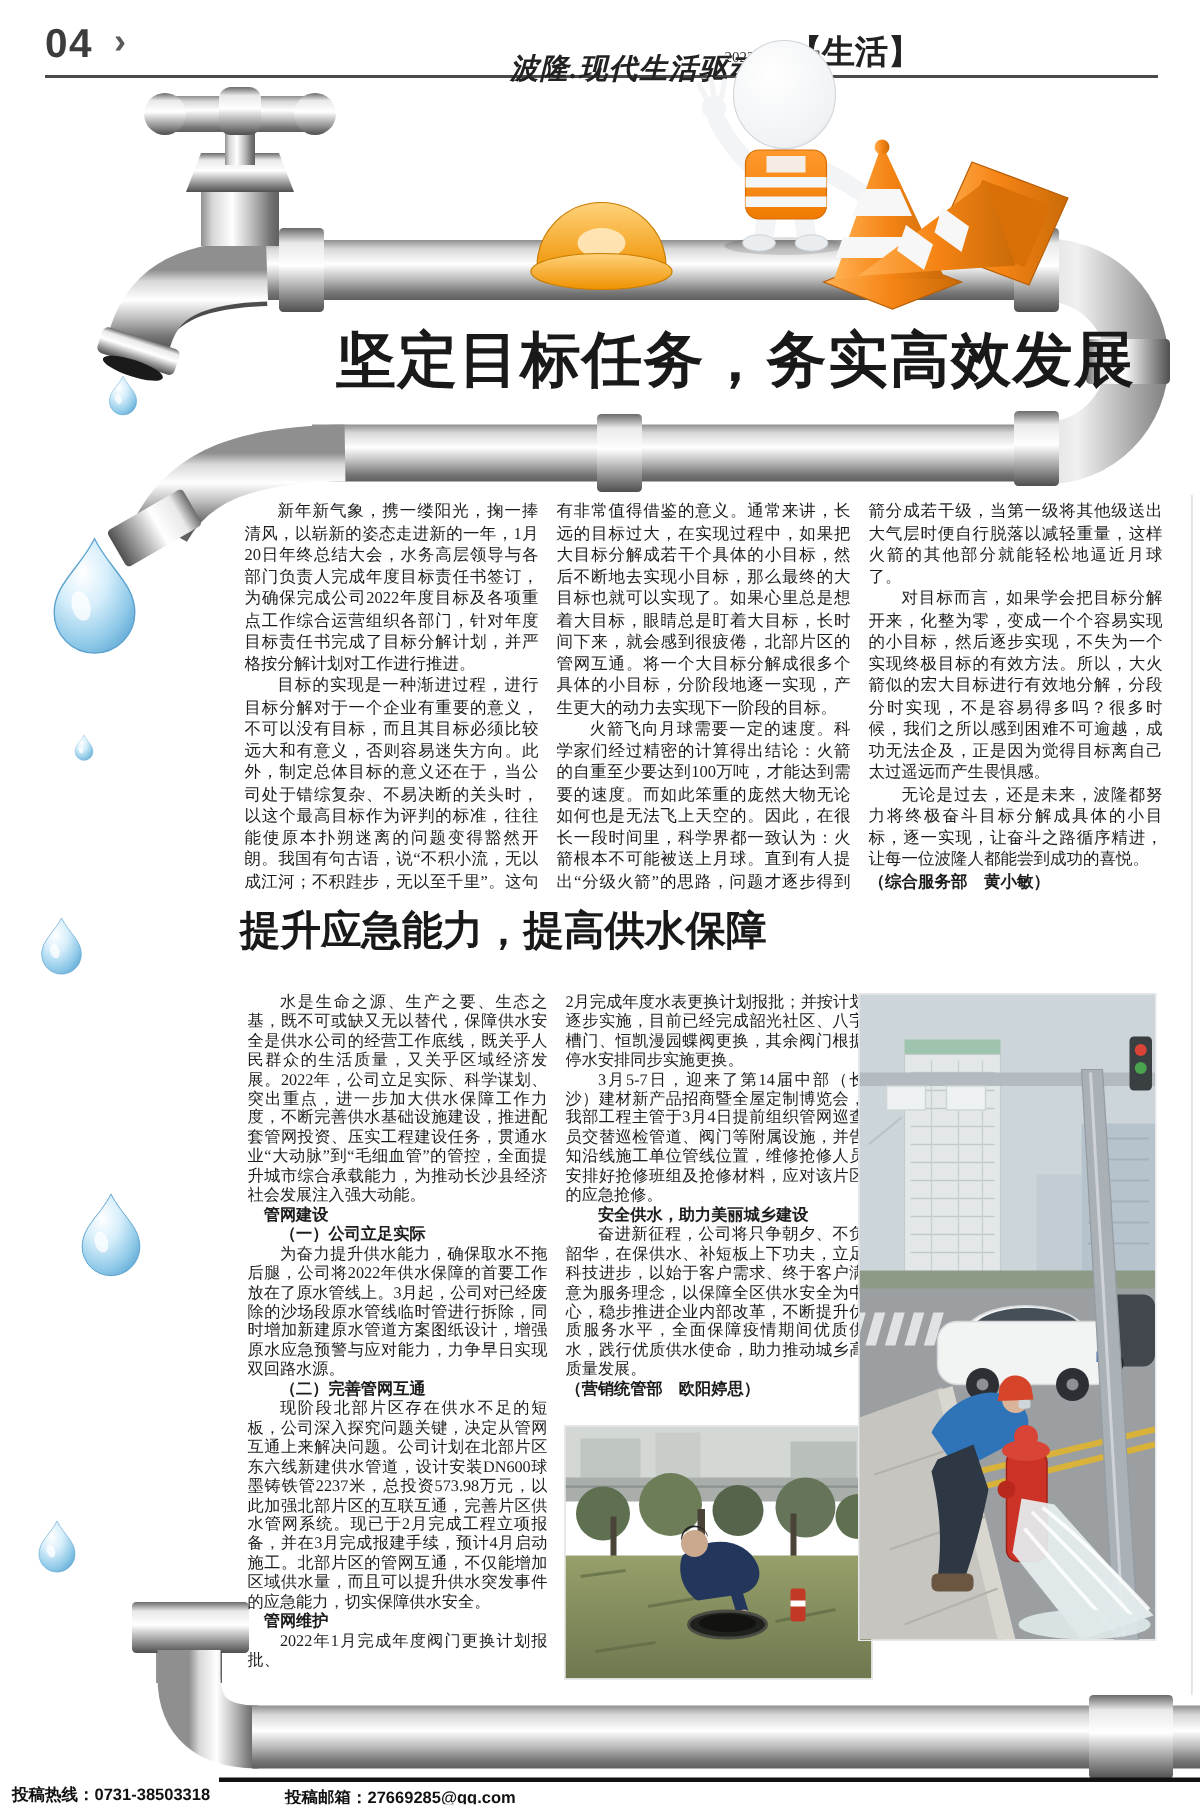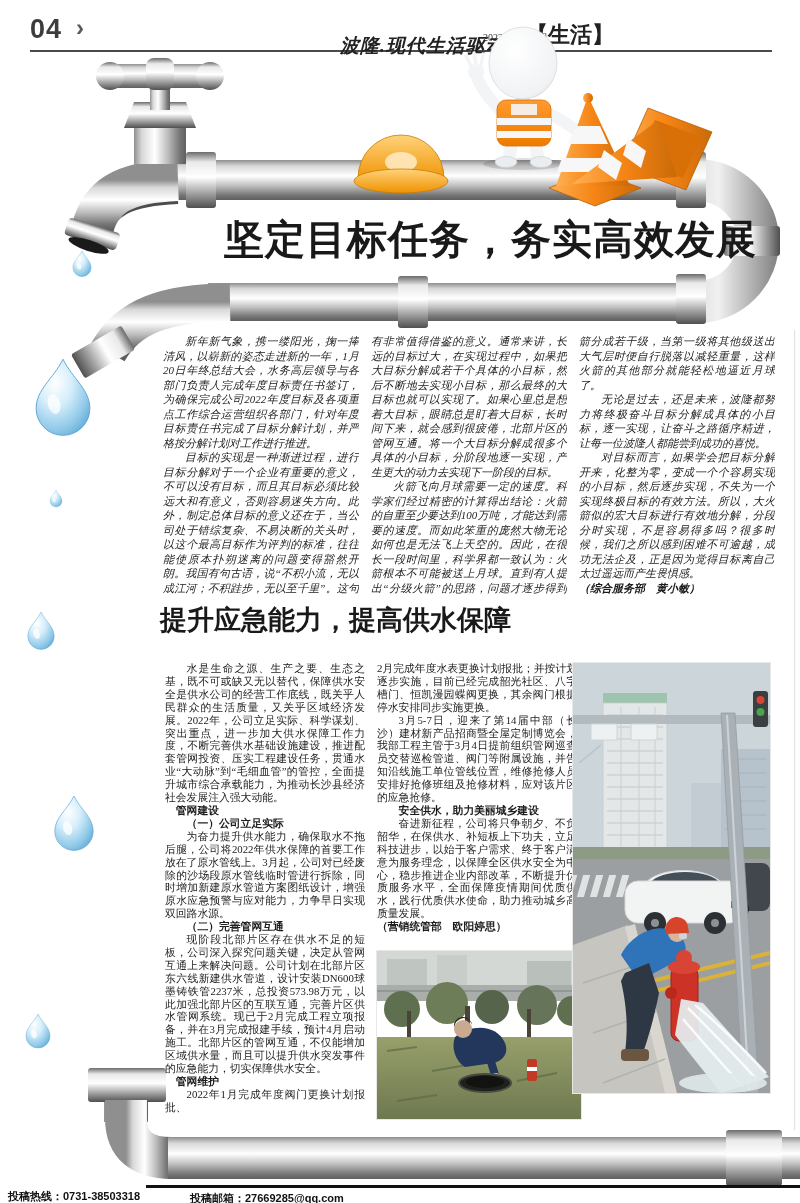--- a/index.html
+++ b/index.html
@@ -18,21 +18,21 @@
   #section{position:absolute;right:22px;top:20px;font-size:22px;font-weight:bold;color:#222;}
   
   #decor{position:absolute;left:0;top:0;z-index:2;pointer-events:none;}
   
   .content{position:absolute;z-index:3;}
   #headline1{left:224px;top:212px;width:560px;font-family:"Liberation Sans",sans-serif;
              font-weight:900;font-size:40px;letter-spacing:1px;color:#191919;white-space:nowrap;}
   #headline2{left:160px;top:602px;width:480px;font-family:"Liberation Sans",sans-serif;
              font-weight:900;font-size:27px;color:#191919;white-space:nowrap;}
   .colbox{position:absolute;z-index:3;overflow:hidden;text-align:justify;}
-  .a1{font-size:11px;line-height:14.5px;font-style:italic;}
+  .a1{font-size:11px;line-height:14.5px;}
   .a2{font-size:10.8px;line-height:12.9px;}
   .colbox p{margin:0;}
   .t-p{text-indent:2em;}
   .t-cont{text-indent:0;}
   .t-sub{font-weight:bold;text-indent:1em;}
   .t-sub2{font-weight:bold;text-indent:2em;}
   .t-sig{text-align:left;padding-right:4px;margin-top:3px;font-weight:bold;}
   .photo{position:absolute;z-index:3;box-shadow:0 0 0 1px #e8e8e8;}
   
   #ftr{position:absolute;left:0;top:1183px;width:800px;z-index:3;
@@ -216,22 +216,22 @@
   <div class="colbox a1" style="left:163px;top:334px;width:196px;height:262px;">
       <p class="t-p">新年新气象，携一缕阳光，掬一捧清风，以崭新的姿态走进新的一年，1月20日年终总结大会，水务高层领导与各部门负责人完成年度目标责任书签订，为确保完成公司2022年度目标及各项重点工作综合运营组织各部门，针对年度目标责任书完成了目标分解计划，并严格按分解计划对工作进行推进。</p>
       <p class="t-p">目标的实现是一种渐进过程，进行目标分解对于一个企业有重要的意义，不可以没有目标，而且其目标必须比较远大和有意义，否则容易迷失方向。此外，制定总体目标的意义还在于，当公司处于错综复杂、不易决断的关头时，以这个最高目标作为评判的标准，往往能使原本扑朔迷离的问题变得豁然开朗。我国有句古语，说“不积小流，无以成江河；不积跬步，无以至千里”。这句话对于实现长远的目标而言，</p>
     </div>
   <div class="colbox a1" style="left:371px;top:334px;width:196px;height:262px;">
       <p class="t-cont">有非常值得借鉴的意义。通常来讲，长远的目标过大，在实现过程中，如果把大目标分解成若干个具体的小目标，然后不断地去实现小目标，那么最终的大目标也就可以实现了。如果心里总是想着大目标，眼睛总是盯着大目标，长时间下来，就会感到很疲倦，北部片区的管网互通。将一个大目标分解成很多个具体的小目标，分阶段地逐一实现，产生更大的动力去实现下一阶段的目标。</p>
       <p class="t-p">火箭飞向月球需要一定的速度。科学家们经过精密的计算得出结论：火箭的自重至少要达到100万吨，才能达到需要的速度。而如此笨重的庞然大物无论如何也是无法飞上天空的。因此，在很长一段时间里，科学界都一致认为：火箭根本不可能被送上月球。直到有人提出“分级火箭”的思路，问题才逐步得到解决。将火</p>
     </div>
   <div class="colbox a1" style="left:579px;top:334px;width:196px;height:262px;">
       <p class="t-cont">箭分成若干级，当第一级将其他级送出大气层时便自行脱落以减轻重量，这样火箭的其他部分就能轻松地逼近月球了。</p>
+      <p class="t-p">对目标而言，如果学会把目标分解开来，化整为零，变成一个个容易实现的小目标，然后逐步实现，不失为一个实现终极目标的有效方法。所以，大火箭似的宏大目标进行有效地分解，分段分时实现，不是容易得多吗？很多时候，我们之所以感到困难不可逾越，成功无法企及，正是因为觉得目标离自己太过遥远而产生畏惧感。</p>
       <p class="t-p">无论是过去，还是未来，波隆都努力将终极奋斗目标分解成具体的小目标，逐一实现，让奋斗之路循序精进，让每一位波隆人都能尝到成功的喜悦。</p>
-      <p class="t-p">对目标而言，如果学会把目标分解开来，化整为零，变成一个个容易实现的小目标，然后逐步实现，不失为一个实现终极目标的有效方法。所以，大火箭似的宏大目标进行有效地分解，分段分时实现，不是容易得多吗？很多时候，我们之所以感到困难不可逾越，成功无法企及，正是因为觉得目标离自己太过遥远而产生畏惧感。</p>
       <p class="t-sig">（综合服务部　黄小敏）</p>
     </div>
 
   <div id="headline2" class="content">提升应急能力，提高供水保障</div>
   <div class="colbox a2" style="left:165px;top:662px;width:200px;height:458px;">
       <p class="t-p">水是生命之源、生产之要、生态之基，既不可或缺又无以替代，保障供水安全是供水公司的经营工作底线，既关乎人民群众的生活质量，又关乎区域经济发展。2022年，公司立足实际、科学谋划、突出重点，进一步加大供水保障工作力度，不断完善供水基础设施建设，推进配套管网投资、压实工程建设任务，贯通水业“大动脉”到“毛细血管”的管控，全面提升城市综合承载能力，为推动长沙县经济社会发展注入强大动能。</p>
       <p class="t-sub">管网建设</p>
       <p class="t-sub2">（一）公司立足实际</p>
       <p class="t-p">为奋力提升供水能力，确保取水不拖后腿，公司将2022年供水保障的首要工作放在了原水管线上。3月起，公司对已经废除的沙场段原水管线临时管进行拆除，同时增加新建原水管道方案图纸设计，增强原水应急预警与应对能力，力争早日实现双回路水源。</p>
       <p class="t-sub2">（二）完善管网互通</p>

